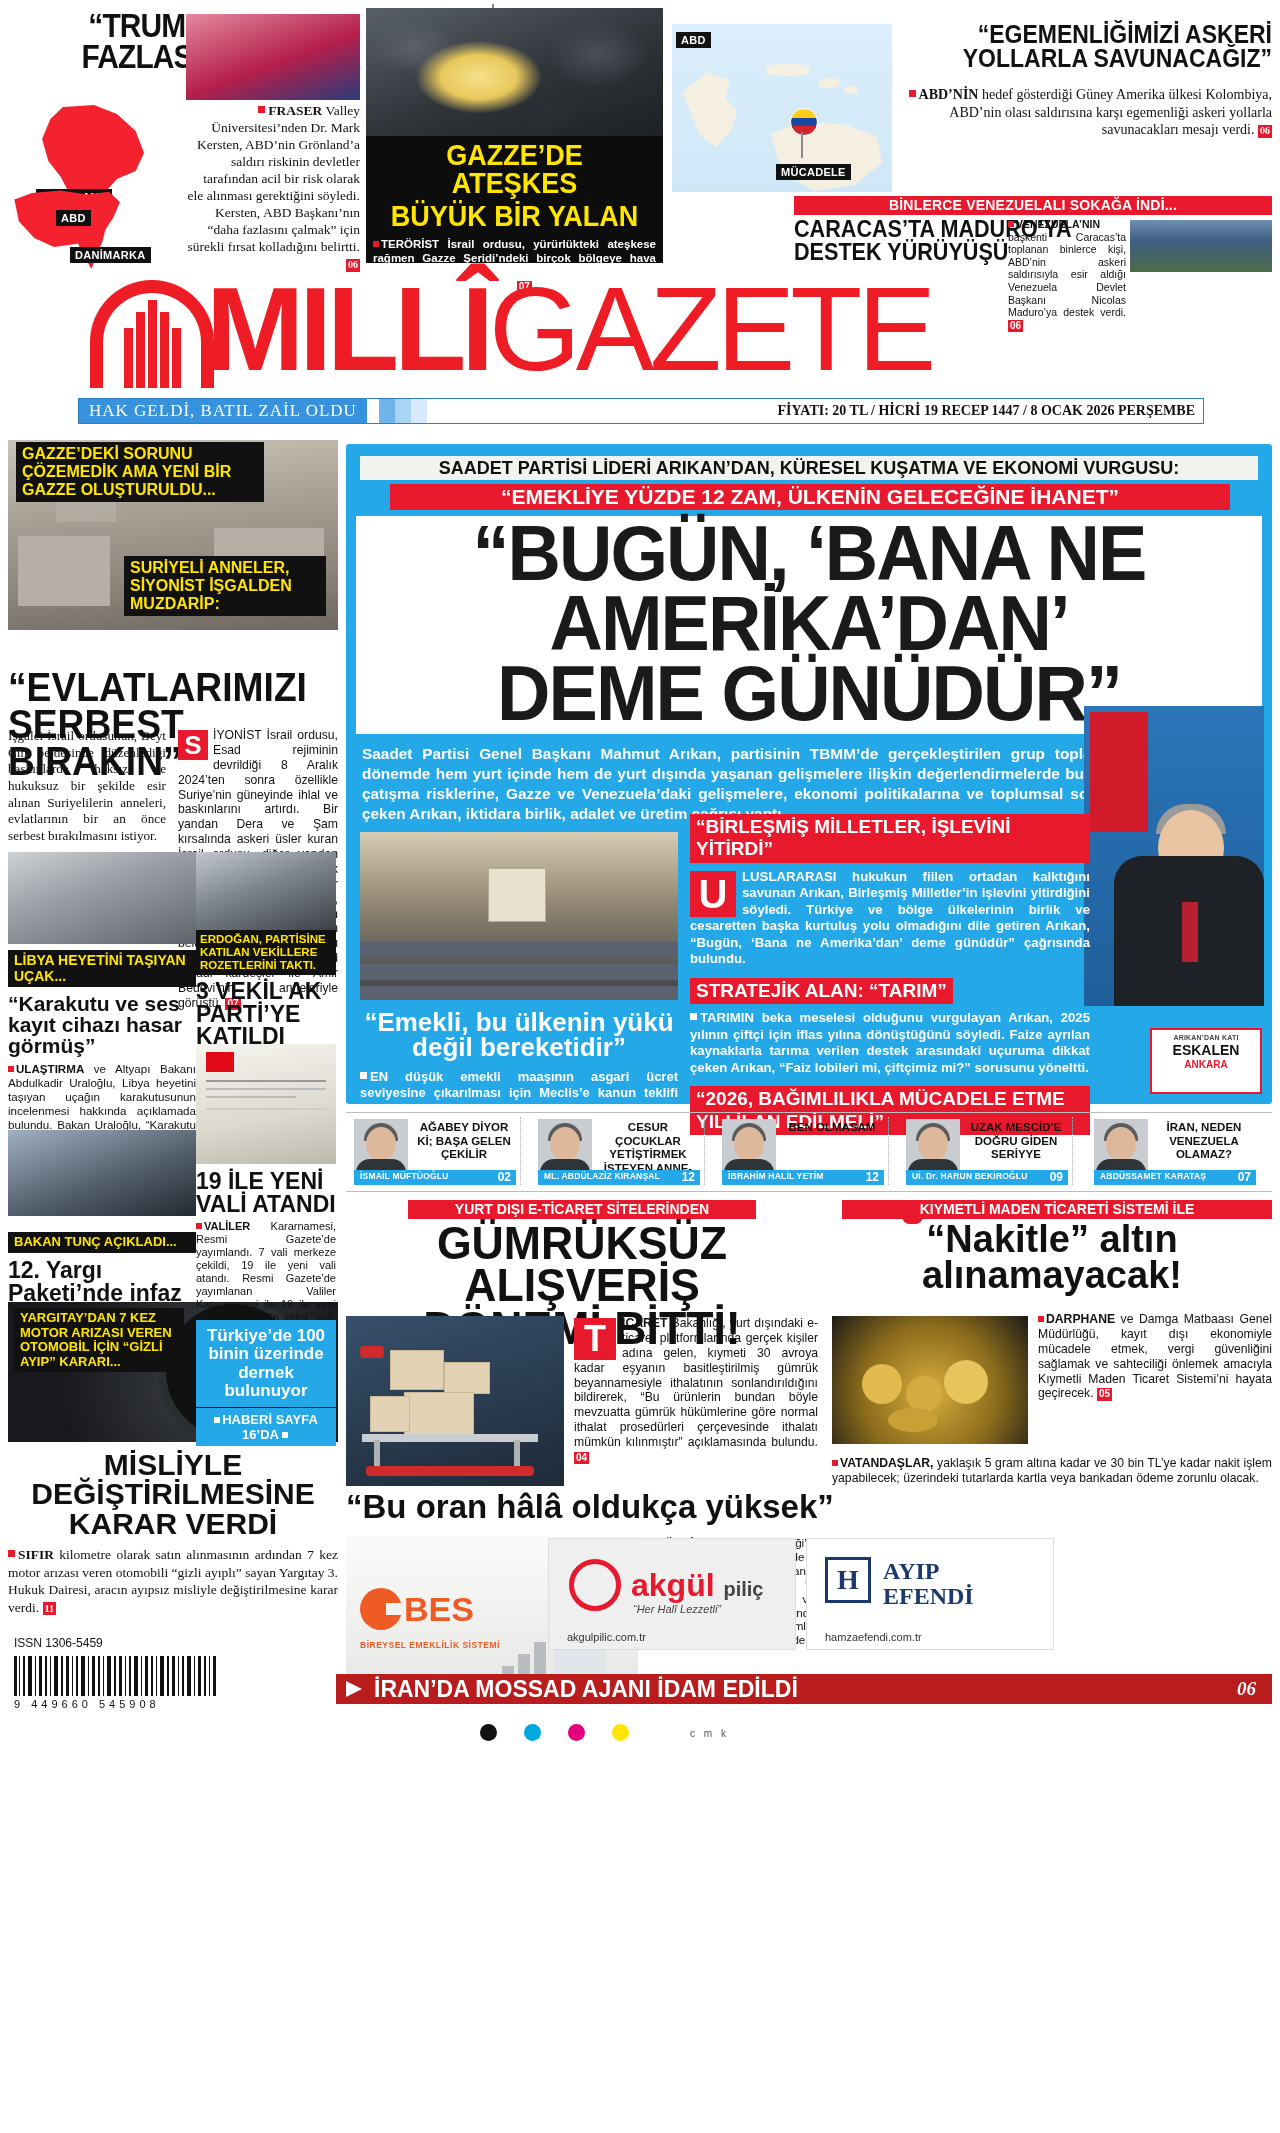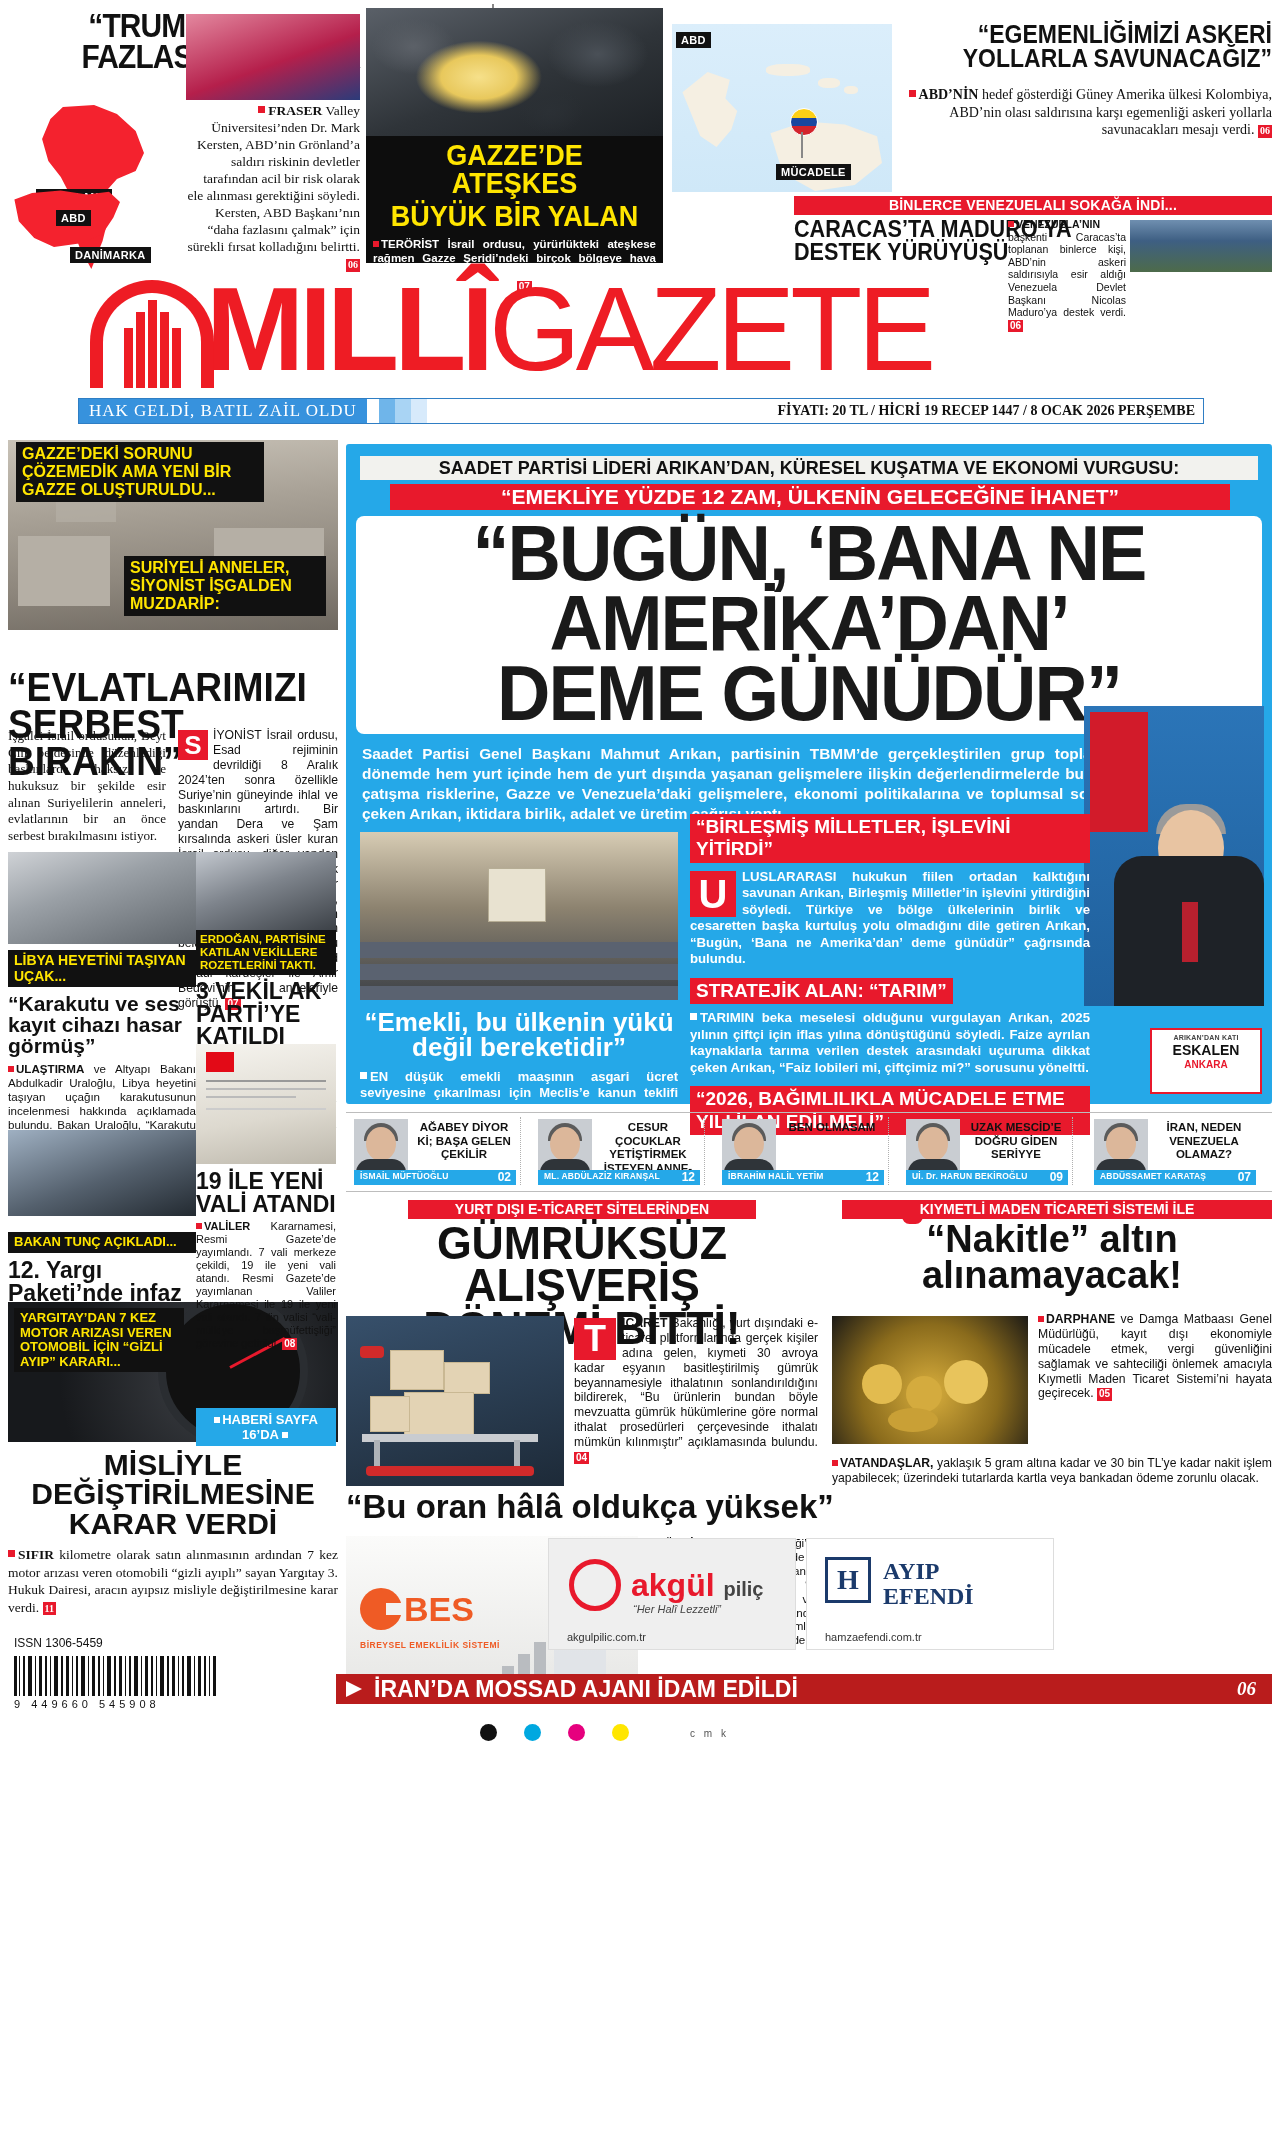--- a/index.html
+++ b/index.html
@@ -131,21 +131,21 @@
   .barnum{position:absolute;left:6px;top:1258px;font-size:11px;letter-spacing:4px;font-family:"Liberation Sans",sans-serif;}
 
   
   .pkg{position:absolute;left:346px;top:4px;width:926px;height:660px;background:#25a8e8;border-radius:3px;}
   .pkg .kicker{position:absolute;left:14px;top:12px;width:898px;height:24px;background:#f2f2ee;
       color:#111;font-weight:bold;font-size:18px;line-height:24px;text-align:center;
       font-family:"Liberation Sans Narrow","Liberation Sans",sans-serif;}
   .pkg .kicker2{position:absolute;left:44px;top:40px;width:840px;height:26px;background:#e8192c;color:#fff;
       font-weight:900;font-size:21px;line-height:26px;text-align:center;
       font-family:"Liberation Sans Narrow","Liberation Sans",sans-serif;}
-  .pkg .bub{position:absolute;left:10px;top:72px;width:906px;height:218px;background:#fff;border-radius:8px;}
+  .pkg .bub{position:absolute;left:10px;top:72px;width:906px;height:218px;background:#fff;border-radius:0;}
   .pkg .bub h1{margin:0;padding:4px 18px 0;font-weight:900;font-size:77px;line-height:0.86;
       text-align:center;letter-spacing:-2px;color:#1a1a1a;
       font-family:"Liberation Sans Narrow","Liberation Sans",sans-serif;transform:scaleX(0.96);}
   .pkg .lead{position:absolute;left:16px;top:300px;width:830px;color:#fff;font-weight:bold;font-size:15.4px;
       line-height:1.3;text-align:justify;font-family:"Liberation Sans Narrow","Liberation Sans",sans-serif;}
   .arikan{position:absolute;right:8px;top:262px;width:180px;height:300px;overflow:hidden;}
   .arikan .bgp{position:absolute;inset:0;background:linear-gradient(180deg,#2b75b8 0%,#1f5f9b 100%);}
   .arikan .flag{position:absolute;left:6px;top:6px;width:58px;height:120px;background:#d21b2a;}
   .arikan .suit{position:absolute;left:30px;top:150px;width:150px;height:150px;background:#1e2227;border-radius:28px 28px 0 0;}
   .arikan .face{position:absolute;left:74px;top:104px;width:66px;height:76px;border-radius:50%;background:#e8c4a2;}
@@ -465,20 +465,21 @@
       <div style="position:absolute;left:10px;top:8px;width:28px;height:20px;background:#e30a17;"></div>
       <div style="position:absolute;left:10px;top:36px;right:10px;height:2px;background:#999;"></div>
       <div style="position:absolute;left:10px;top:44px;right:10px;height:2px;background:#bbb;"></div>
       <div style="position:absolute;left:10px;top:52px;right:40px;height:2px;background:#bbb;"></div>
       <div style="position:absolute;left:10px;top:64px;right:10px;height:2px;background:#ccc;"></div>
     </div>
     <div class="vali">
       <h3>19 İLE YENİ VALİ ATANDI</h3>
       <p><span class="sqs"></span><b>VALİLER</b> <span>Kararnamesi, Resmi Gazete’de yayımlandı. 7 vali merkeze çekildi, 19 ile yeni vali atandı. Resmi Gazete’de yayımlanan Valiler Kararnamesi ile 19 ile yeni vali atandı. 7 ilin valisi “vali-mülkiye başmüfettişliği” görevine getirildi.</span> <span class="pg">08</span></p>
     </div>
+    <div class="dernek">Türkiye’de 100 binin üzerinde dernek bulunuyor</div>
     <div class="haberi"><span class="sqs" style="background:#fff"></span><span>HABERİ SAYFA 16’DA</span><span class="sqs" style="background:#fff;margin-left:3px"></span></div>
 
     <div class="pkg">
       <div class="kicker">SAADET PARTİSİ LİDERİ ARIKAN’DAN, KÜRESEL KUŞATMA VE EKONOMİ VURGUSU:</div>
       <div class="kicker2">“EMEKLİYE YÜZDE 12 ZAM, ÜLKENİN GELECEĞİNE İHANET”</div>
       <div class="bub">
         <h1>“BUGÜN, ‘BANA NE</h1>
         <h1>AMERİKA’DAN’</h1>
         <h1>DEME GÜNÜDÜR”</h1>
       </div>

